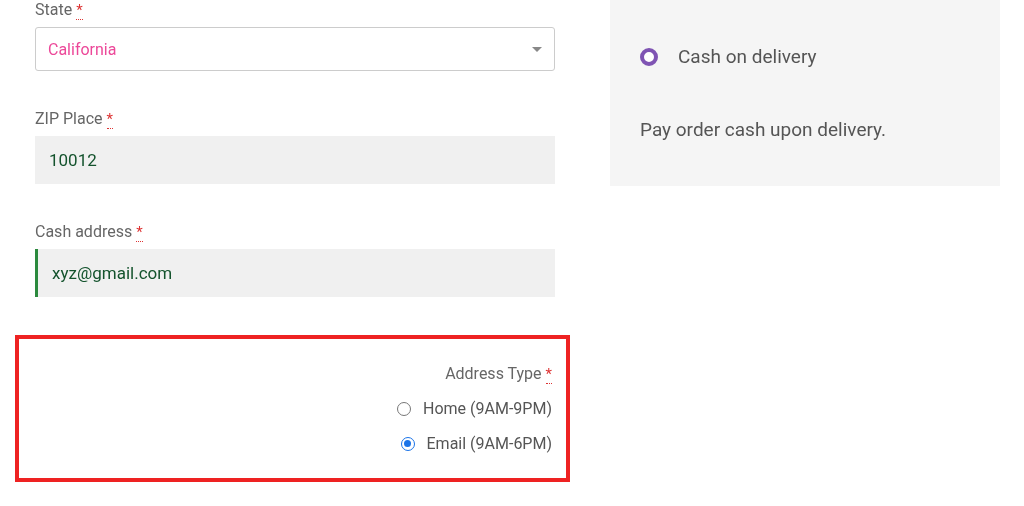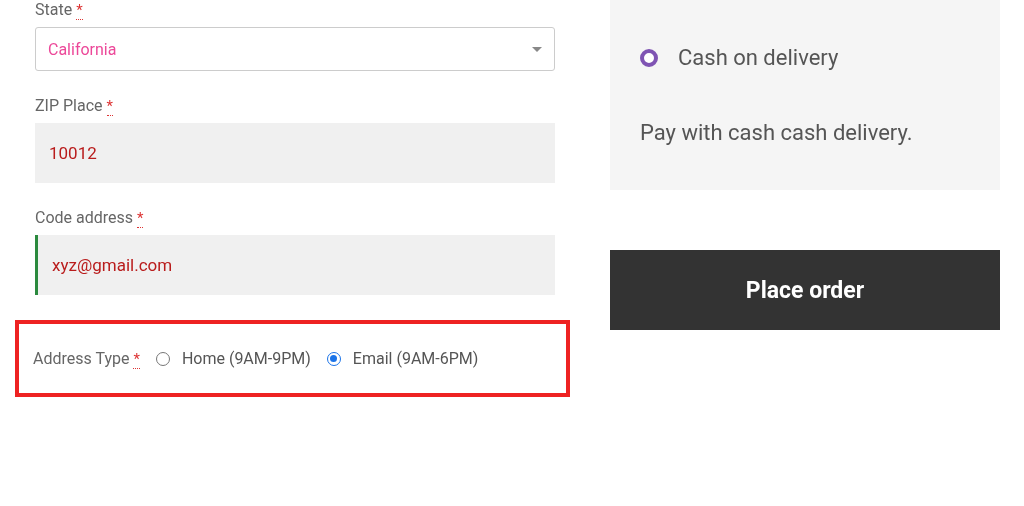--- a/index.html
+++ b/index.html
@@ -22,21 +22,21 @@
   }
 
   .side-col {
     position: absolute;
     left: 610px;
     top: 0;
     width: 390px;
   }
 
   .field {
-    margin-bottom: 25px;
+    margin-bottom: 38px;
   }
 
   .field-label {
     color: #666;
     font-size: 16px;
     margin-bottom: 8px;
     display: block;
   }
 
   .req {
@@ -63,26 +63,26 @@
   .caret {
     width: 0;
     height: 0;
     border-left: 5px solid transparent;
     border-right: 5px solid transparent;
     border-top: 5px solid #888;
   }
 
   .text-input {
     width: 100%;
-    height: 60px;
+    height: 48px;
     border: none;
     background: #f0f0f0;
     padding: 0 14px;
     font-size: 17px;
-    color: #b91c1c;
+    color: #14532d;
     font-family: inherit;
   }
 
   .text-input.active-left {
     border-left: 3px solid #2b8a3e;
   }
 
   .highlight-box {
     border: 4px solid #e22;
     padding: 25px 14px 25px 14px;
@@ -90,20 +90,21 @@
     margin-right: -15px;
     margin-top: 10px;
   }
 
   .radio-row {
     display: flex;
     align-items: flex-end;
     gap: 16px;
     font-size: 16px;
     color: #555;
+    flex-direction: column;
   }
 
   .radio-row .field-label-inline {
     color: #666;
   }
 
   .radio-wrap {
     display: inline-flex;
     align-items: center;
     gap: 12px;
@@ -128,21 +129,21 @@
     height: 7px;
     border-radius: 50%;
     background: #1a73e8;
   }
 
   
   .pay-box-top {
     background: #f5f5f5;
     padding: 45px 30px 45px 30px;
     color: #555;
-    font-size: 22px;
+    font-size: 19px;
   }
   .pay-option {
     display: flex;
     align-items: center;
     gap: 20px;
     margin-bottom: 50px;
   }
   .big-radio {
     width: 18px;
     height: 18px;
@@ -188,21 +189,21 @@
     <label class="field-label">
       <span>ZIP Place</span>
       <span class="req">*</span>
     </label>
     <input type="text" class="text-input" value="10012" style="">
   </div>
 
 
   <div class="field">
     <label class="field-label">
-      <span>Code address</span>
+      <span>Cash address</span>
       <span class="req">*</span>
     </label>
     <input type="text" class="text-input active-left" value="xyz@gmail.com" style="">
   </div>
 
   <div class="highlight-box">
     <div class="radio-row">
       <span class="field-label-inline">
         <span>Address Type</span>
         <span class="req">*</span>
@@ -223,19 +224,18 @@
   </div>
 
 </div>
 
 <div class="side-col">
   <div class="pay-box-top">
     <div class="pay-option">
       <span class="big-radio"></span>
       <span>Cash on delivery</span>
     </div>
-    <div>Pay with cash cash delivery.</div>
+    <div>Pay order cash upon delivery.</div>
   </div>
 
   <div class="gap"></div>
 
-  <button class="order-btn">Place order</button>
 </div>
 
 </body></html>

